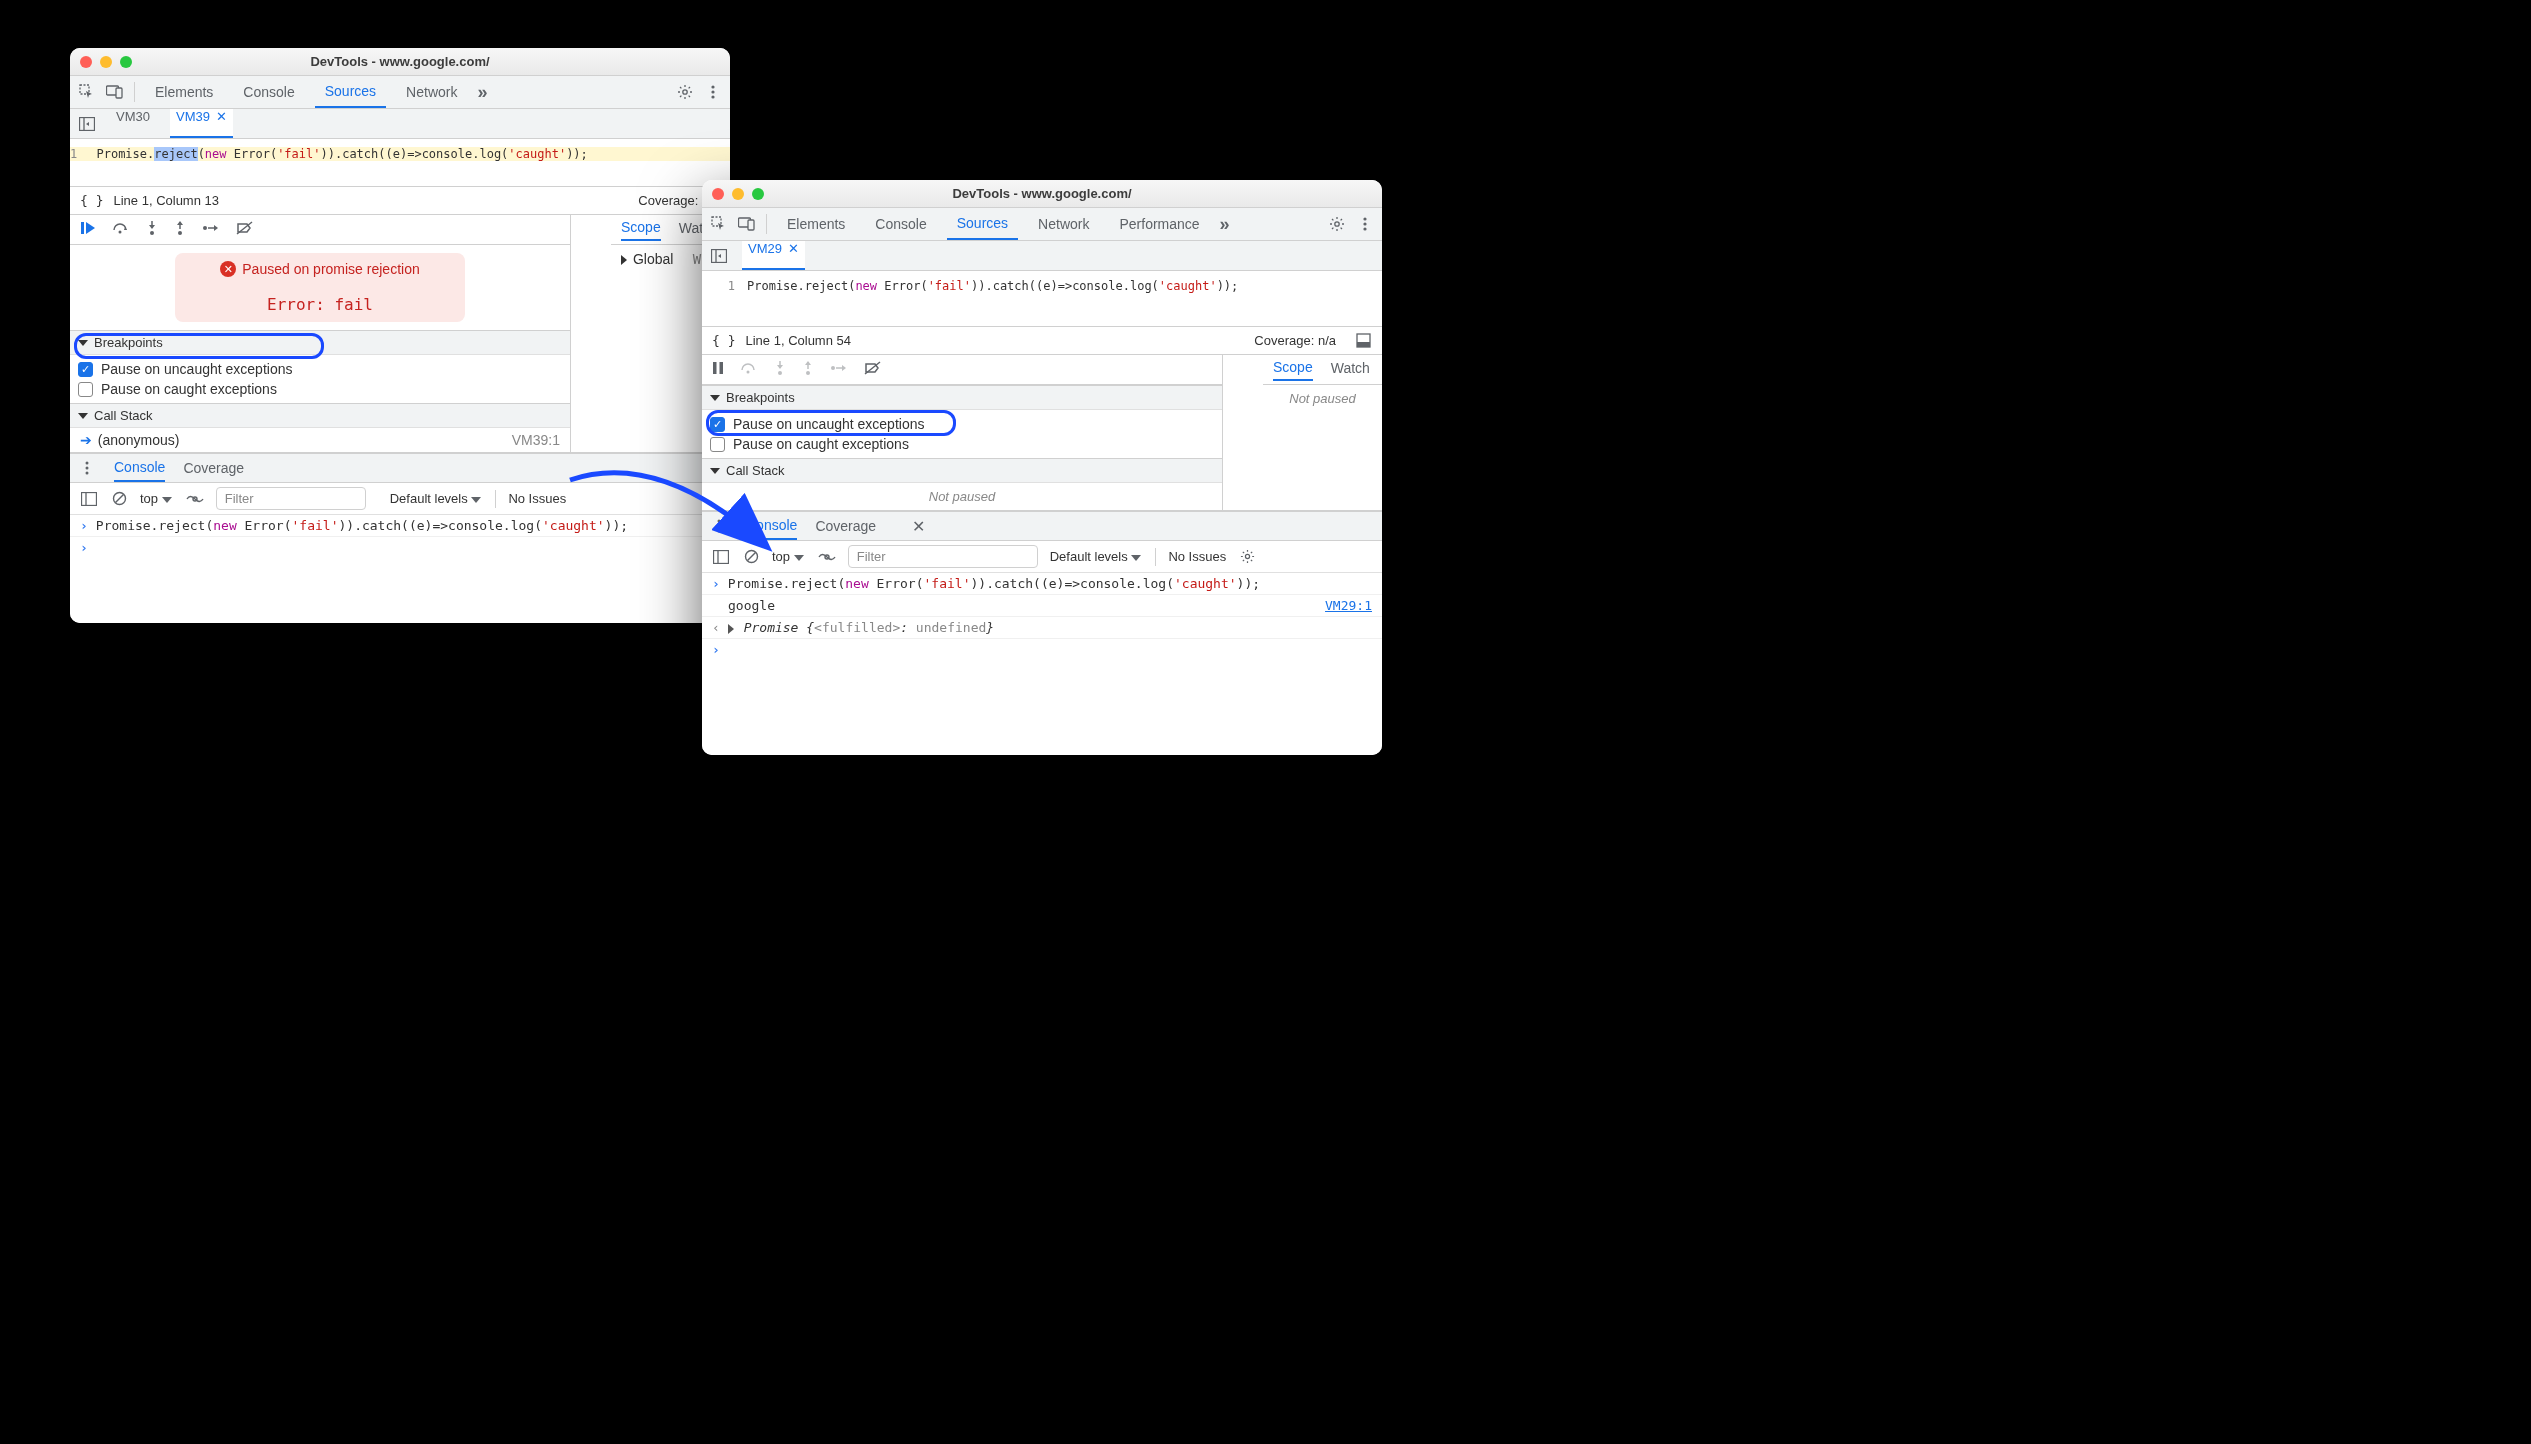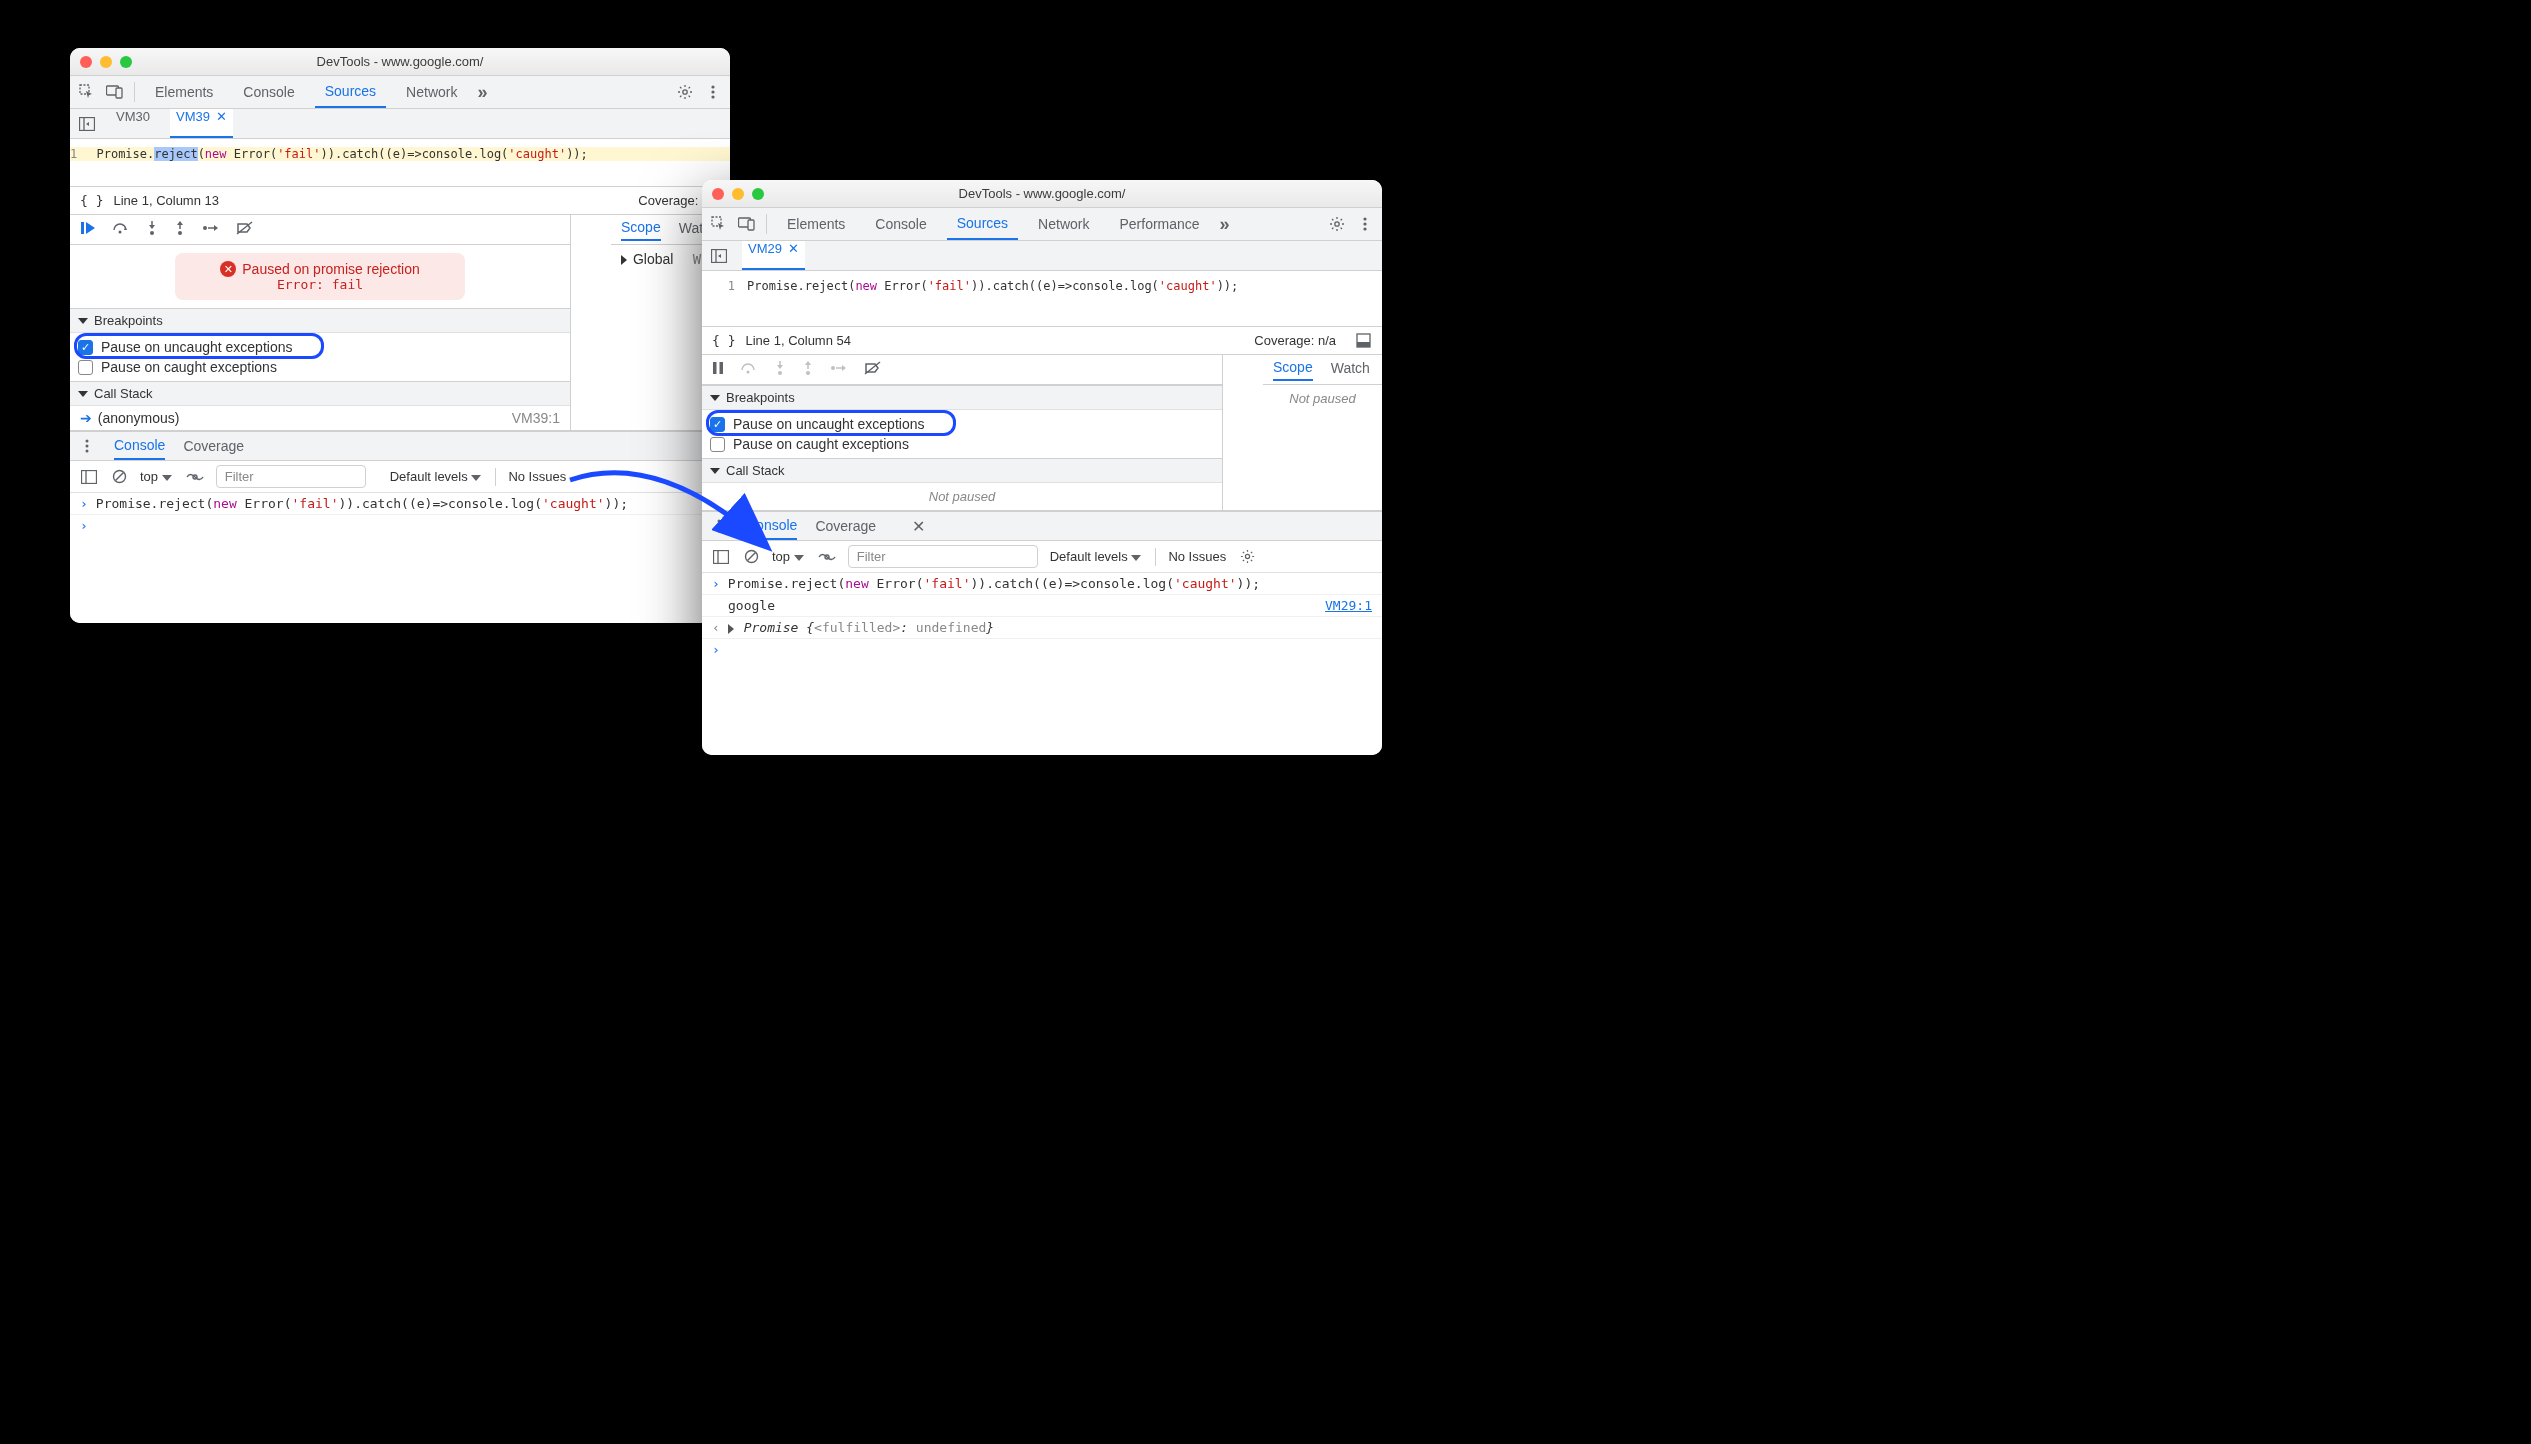--- a/index.html
+++ b/index.html
@@ -28,21 +28,21 @@
     display: flex;
     align-items: center;
     padding: 0 10px;
     position: relative;
   }
   .traffic { display: flex; gap: 8px; }
   .dot { width: 12px; height: 12px; border-radius: 50%; }
   .dot-red { background: #ff5f57; }
   .dot-yellow { background: #febc2e; }
   .dot-green { background: #28c840; }
-  .title-text { position: absolute; left: 0; right: 0; text-align: center; font-weight: 400; font-size: 13px; color: #3c3c3c; pointer-events:none;}
+  .title-text { position: absolute; left: 0; right: 0; text-align: center; font-weight: 700; font-size: 13px; color: #3c3c3c; pointer-events:none;}
   .toolbar {
     height: 33px;
     border-bottom: 1px solid #d0d0d0;
     background: #f1f3f4;
     display: flex;
     align-items: center;
     padding: 0 8px;
     gap: 10px;
   }
   .toolbar .tab {
@@ -118,21 +118,21 @@
   .debug-controls .dctl { color:#5f6368; }
   .paused-msg {
     margin: 8px auto;
     background: #fce8e6;
     border-radius: 8px;
     padding: 8px 14px;
     text-align: center;
     width: 290px;
   }
   .paused-msg .line1 { color: #c5221f; font-size: 14px; display:flex; align-items:center; justify-content:center; gap:6px;}
-  .paused-msg .line2 { color: #c5221f; font-family: ui-monospace, Menlo, monospace; font-size: 13px; margin-top:0;}
+  .paused-msg .line2 { color: #c5221f; font-family: ui-monospace, Menlo, monospace; font-size: 16px; margin-top:18px;}
   .pane-header {
     background: #f1f3f4;
     border-top: 1px solid #d0d0d0;
     border-bottom: 1px solid #e0e0e0;
     padding: 4px 8px;
     display: flex;
     align-items: center;
     gap: 4px;
     font-size: 13px;
   }

